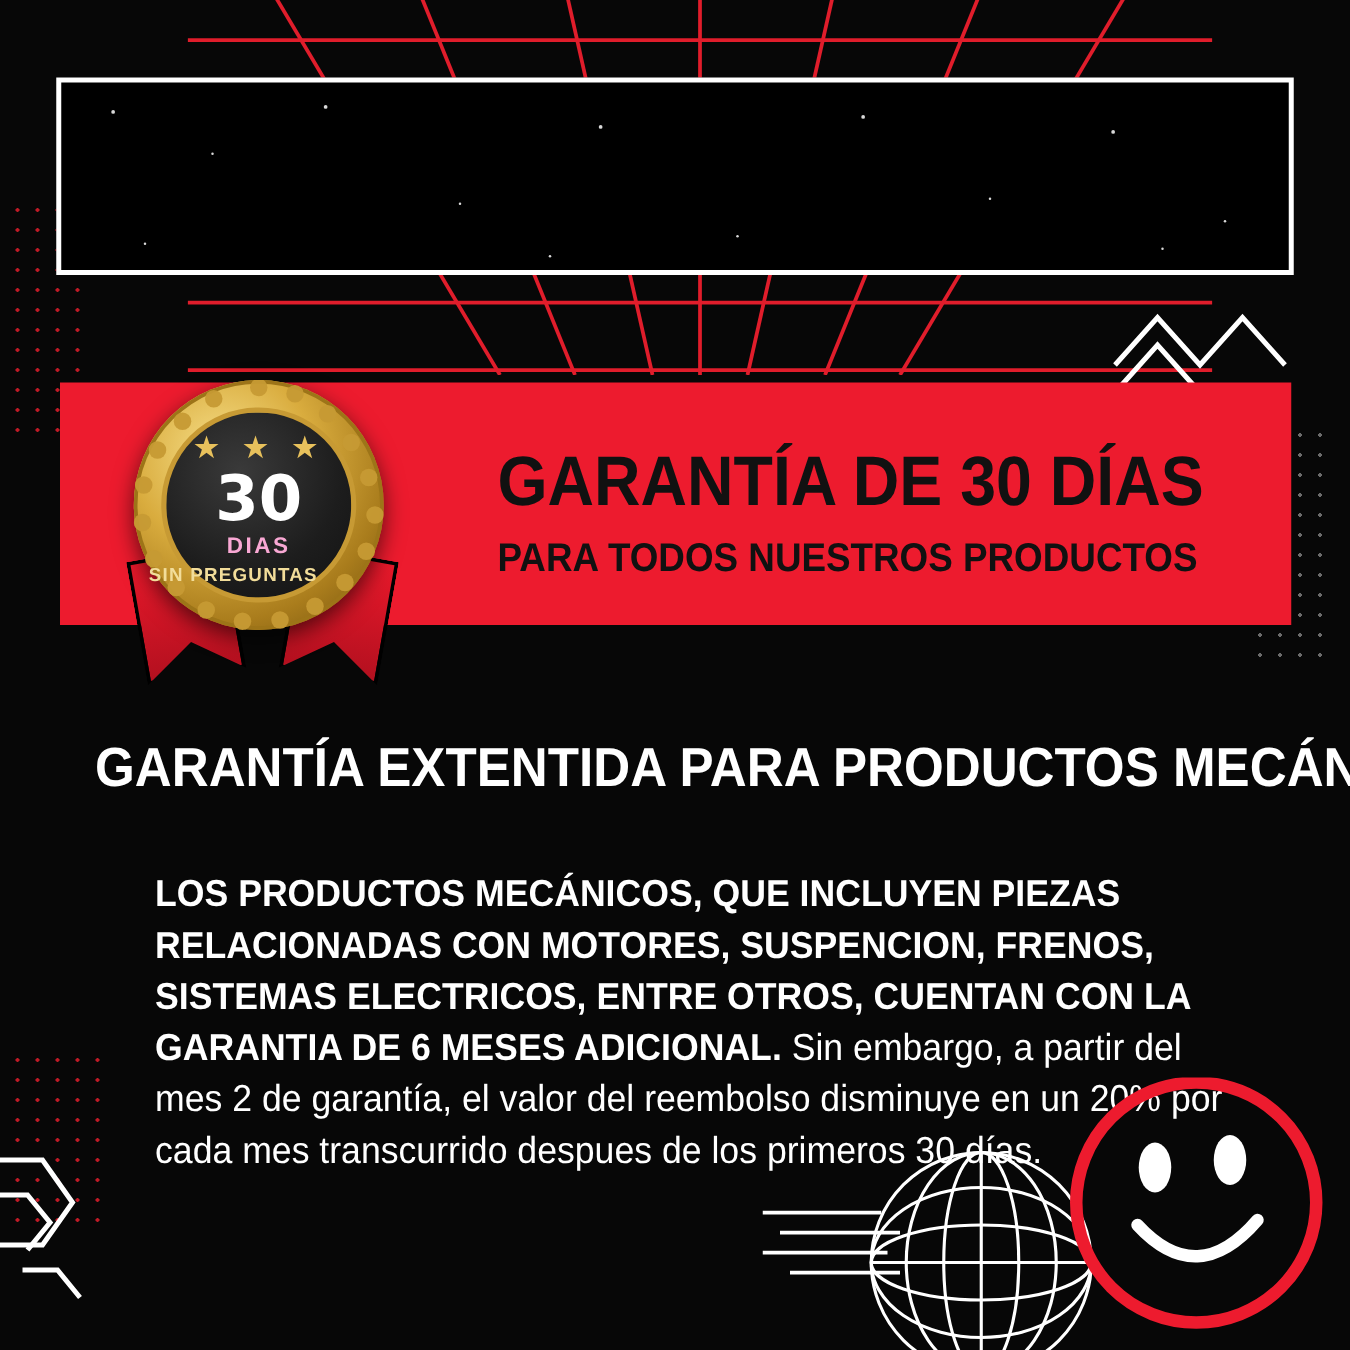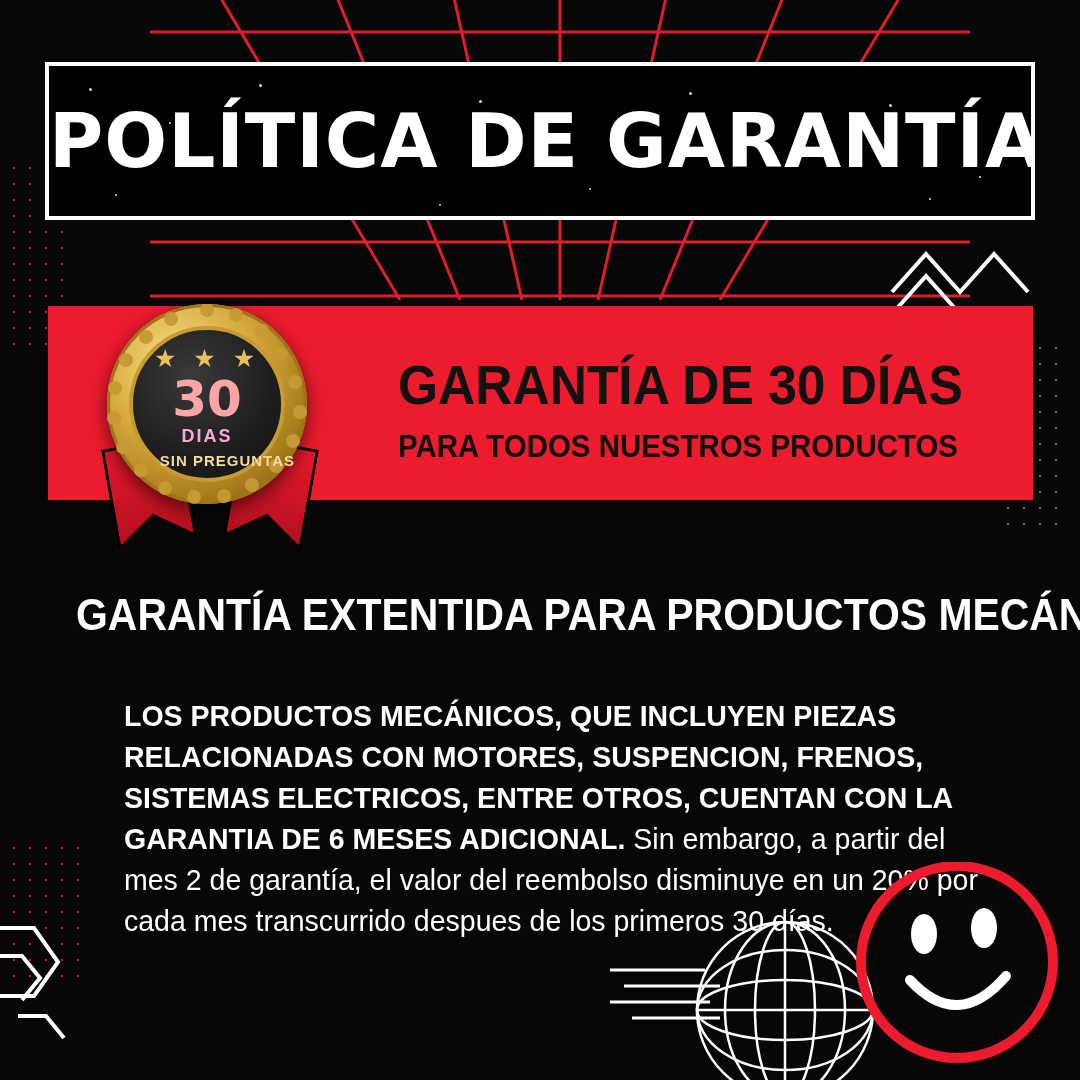--- a/index.html
+++ b/index.html
@@ -151,34 +151,34 @@
     text-align: center; color: #e8c15c; font-size: 25px; letter-spacing: 5px;
     line-height: 1;
   }
   .badge-num {
     position: absolute; left: 46px; top: 92px; width: 156px;
     text-align: center;
     font-family: "DejaVu Sans", sans-serif;
     font-weight: 700;
     font-size: 50px;
     line-height: 1;
-    color: #fca5a5;
+    color: #ffffff;
   }
   .badge-dias {
     position: absolute; left: 46px; top: 144px; width: 156px;
     text-align: center;
     font-family: "Liberation Sans", sans-serif;
     font-weight: 700;
     font-size: 18px;
     letter-spacing: 2px;
     color: #f9a8d4;
   }
   .badge-nq {
     position: absolute; left: 36px; top: 170px; width: 176px;
-    text-align: right;
+    text-align: left;
     font-family: "Liberation Sans", sans-serif;
     font-weight: 700;
     font-size: 15px;
     letter-spacing: 1px;
     color: #f2dd9a;
   }
 
   
   .headline {
     position: absolute;
@@ -274,21 +274,20 @@
     <span class="speck" style="left:318px; top:96px;  width:2px;height:2px;"></span>
     <span class="speck" style="left:430px; top:34px;  width:3px;height:3px;"></span>
     <span class="speck" style="left:540px; top:122px; width:2px;height:2px;"></span>
     <span class="speck" style="left:640px; top:26px;  width:3px;height:3px;"></span>
     <span class="speck" style="left:742px; top:92px;  width:2px;height:2px;"></span>
     <span class="speck" style="left:840px; top:38px;  width:3px;height:3px;"></span>
     <span class="speck" style="left:930px; top:110px; width:2px;height:2px;"></span>
     <span class="speck" style="left:66px;  top:128px; width:2px;height:2px;"></span>
     <span class="speck" style="left:390px; top:138px; width:2px;height:2px;"></span>
     <span class="speck" style="left:880px; top:132px; width:2px;height:2px;"></span>
-    <div class="title-text">POLÍTICA DE GARANTÍA</div>
   </div>
 
   <div class="red-banner"></div>
   <div class="banner-title">GARANTÍA DE 30 DÍAS</div>
   <div class="banner-sub">PARA TODOS NUESTROS PRODUCTOS</div>
 
   <div class="badge-wrap">
     <div class="ribbon-tail tail-left"></div>
     <div class="ribbon-tail tail-right"></div>
     <div class="badge-outer"></div>

